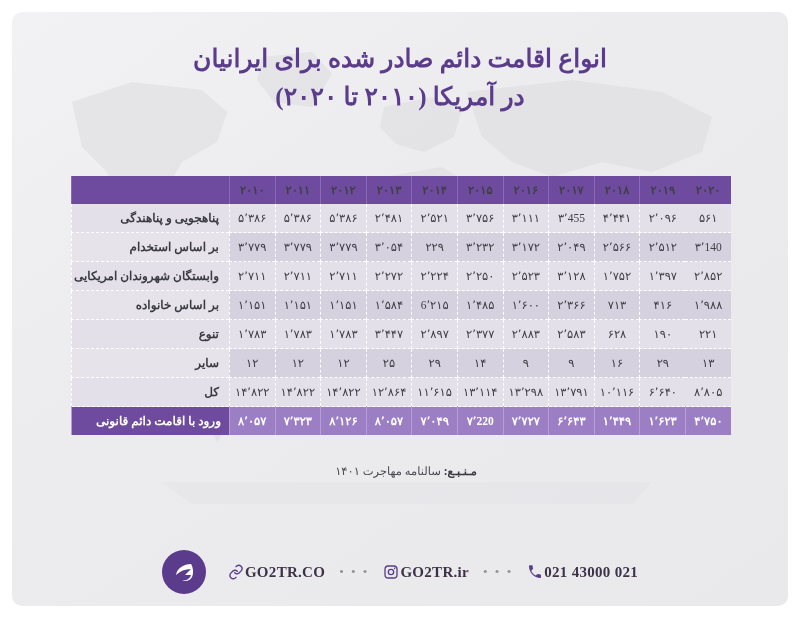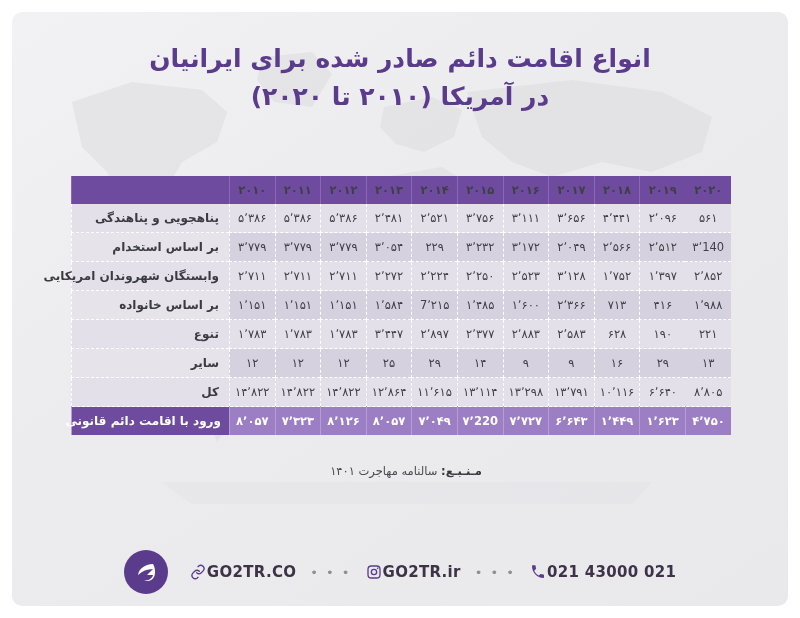--- a/index.html
+++ b/index.html
@@ -22,20 +22,21 @@
   }
   .frame {
     position: absolute;
     left: 12px;
     top: 12px;
     width: 776px;
     height: 594px;
     background: linear-gradient(145deg, #f2f2f4 0%, #ececee 40%, #e9e9ec 100%);
     border-radius: 10px;
     overflow: hidden;
+    font-family: Liberation Serif, serif;
   }
   
   .map {
     position: absolute;
     inset: 0;
     opacity: 0.55;
   }
   .map svg { display: block; width: 100%; height: 100%; }
 
   .title {
@@ -239,21 +240,21 @@
             <th>۲۰۱۱</th>
             <th>۲۰۱۰</th>
             <th class="label-head"></th>
           </tr>
         </thead>
         <tbody>
           <tr class="odd">
             <td>۵۶۱</td>
             <td>۲٬۰۹۶</td>
             <td>۴٬۴۴۱</td>
-            <td>۳٬۶۵۶</td>
+            <td>۳٬455</td>
             <td>۳٬۱۱۱</td>
             <td>۳٬۷۵۶</td>
             <td>۲٬۵۲۱</td>
             <td>۲٬۴۸۱</td>
             <td>۵٬۳۸۶</td>
             <td>۵٬۳۸۶</td>
             <td>۵٬۳۸۶</td>
             <td class="rowlabel">پناهجویی و پناهندگی</td>
           </tr>
           <tr class="even">
@@ -284,21 +285,21 @@
             <td>۲٬۷۱۱</td>
             <td class="rowlabel">وابستگان شهروندان امریکایی</td>
           </tr>
           <tr class="even">
             <td>۱٬۹۸۸</td>
             <td>۴۱۶</td>
             <td>۷۱۳</td>
             <td>۲٬۳۶۶</td>
             <td>۱٬۶۰۰</td>
             <td>۱٬۴۸۵</td>
-            <td>7٬۲۱۵</td>
+            <td>6٬۲۱۵</td>
             <td>۱٬۵۸۴</td>
             <td>۱٬۱۵۱</td>
             <td>۱٬۱۵۱</td>
             <td>۱٬۱۵۱</td>
             <td class="rowlabel">بر اساس خانواده</td>
           </tr>
           <tr class="odd">
             <td>۲۲۱</td>
             <td>۱۹۰</td>
             <td>۶۲۸</td>

